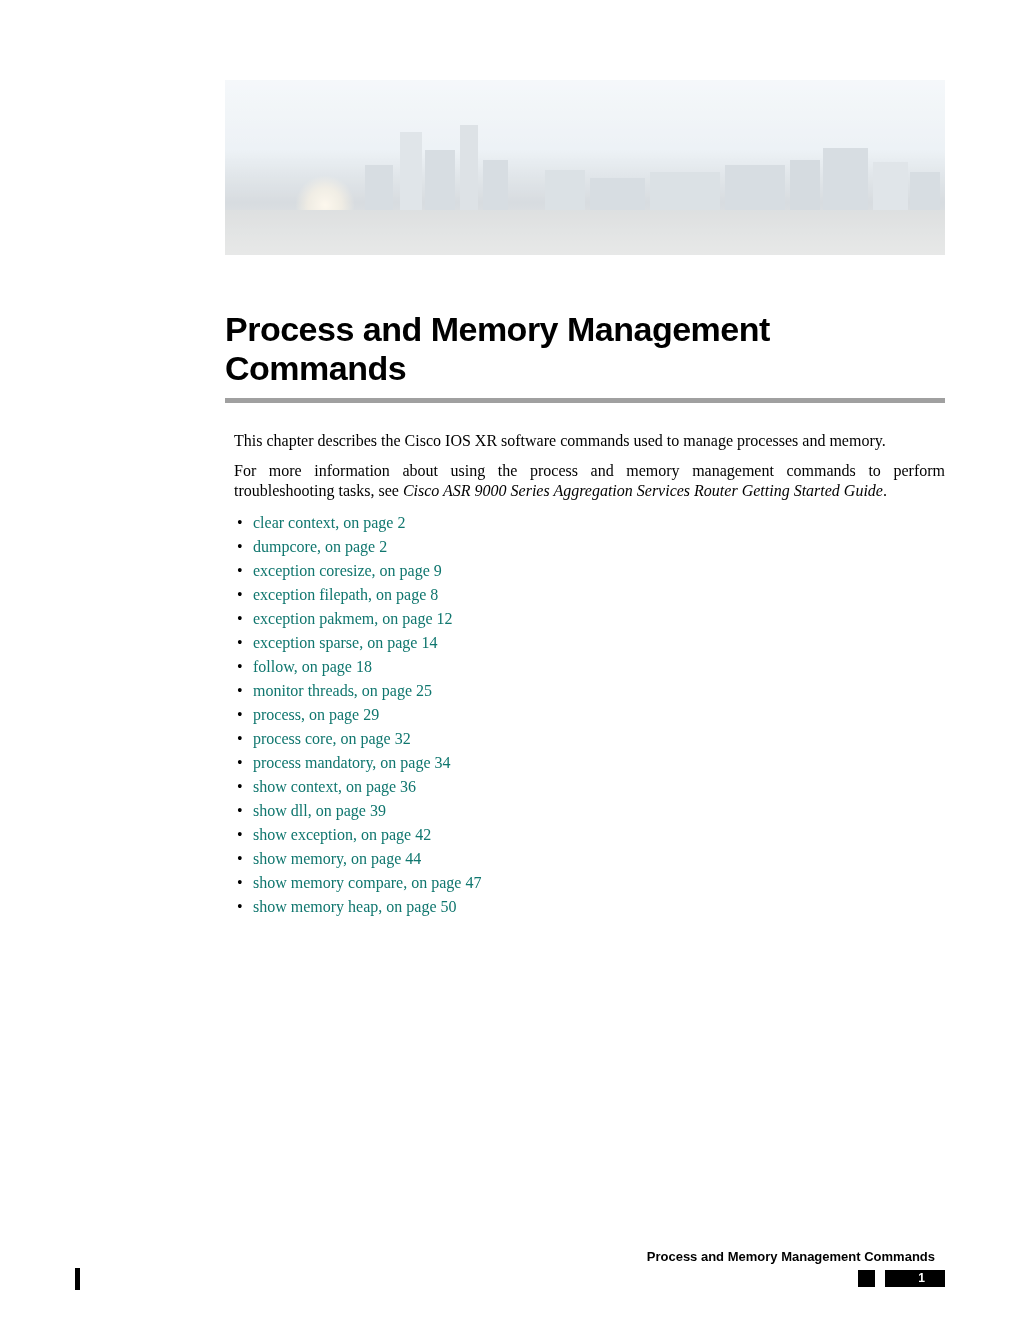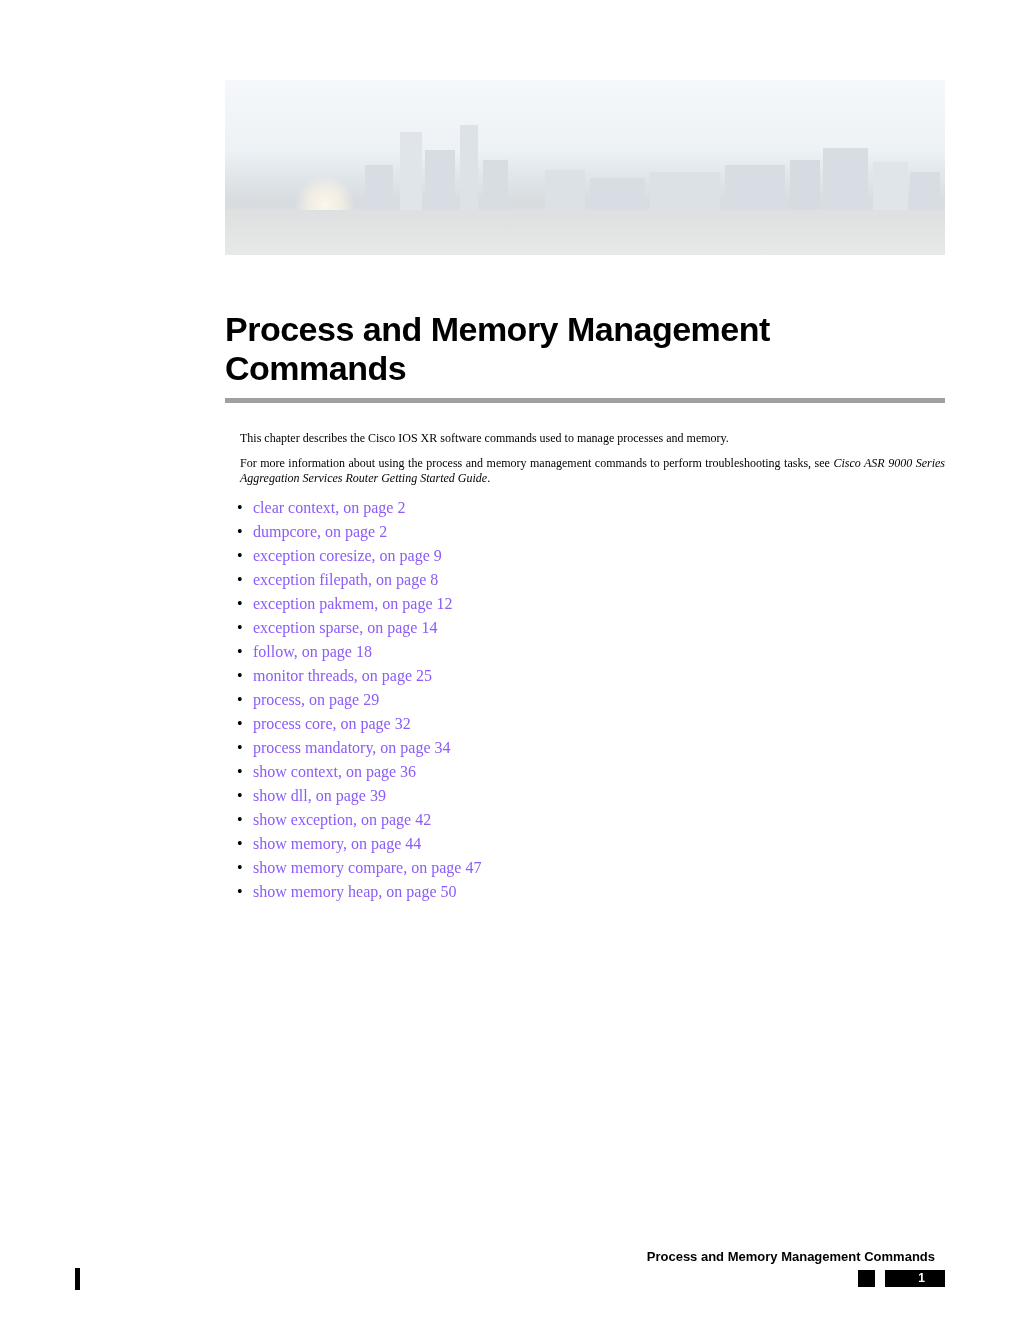--- a/index.html
+++ b/index.html
@@ -68,43 +68,43 @@
     letter-spacing: -0.5px;
     margin: 0 0 10px 0;
     color: #000;
   }
   .rule {
     height: 5px;
     background: #a0a0a0;
     margin-bottom: 28px;
   }
   p.body {
-    font-size: 12px;
+    font-size: 16px;
     line-height: 1.25;
-    margin: 0 0 10px 15px;
+    margin: 0 0 10px 9px;
     text-align: justify;
   }
   .ital { font-style: italic; }
   ul.toc {
     list-style: none;
     padding: 0 0 0 28px;
     margin: 10px 0 0 0;
   }
   ul.toc li {
     font-size: 16px;
     line-height: 1.5;
     position: relative;
   }
   ul.toc li::before {
     content: "•";
     position: absolute;
     left: -16px;
     color: #000;
   }
-  ul.toc a { color: #8b5cf6; text-decoration: none; }
+  ul.toc a { color: #0f766e; text-decoration: none; }
   .footer {
     position: absolute;
     bottom: 30px;
     right: 75px;
     left: 75px;
   }
   .foot-title {
     text-align: right;
     font-family: Arial, Helvetica, sans-serif;
     font-weight: 700;

